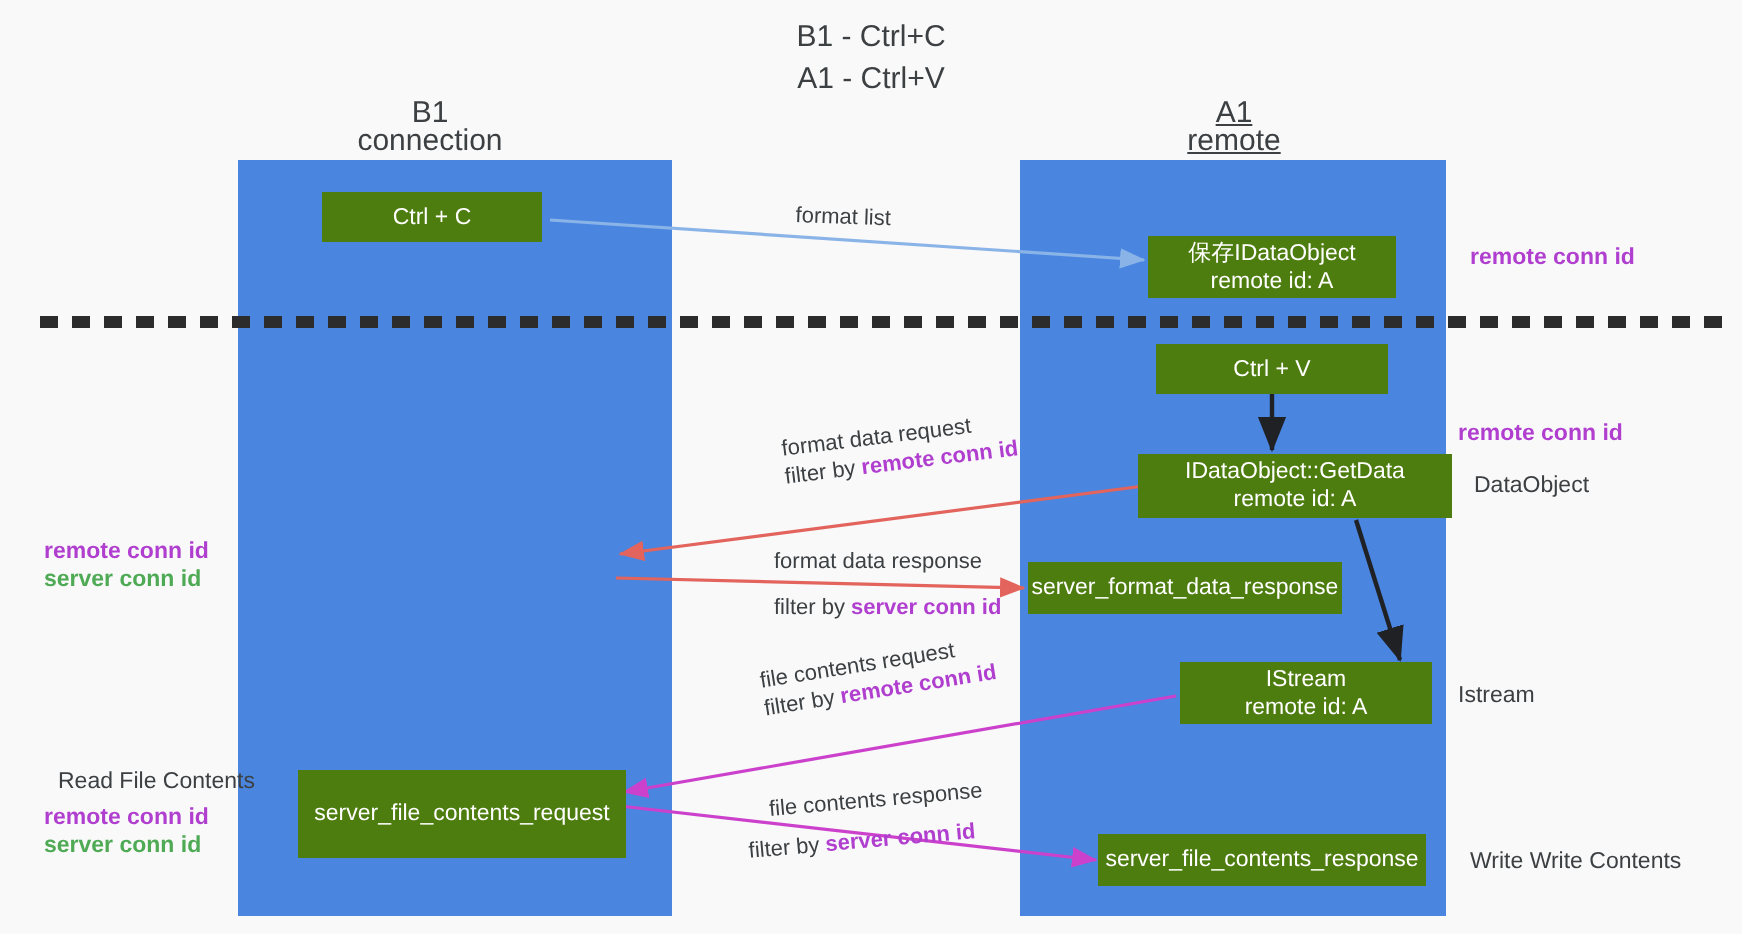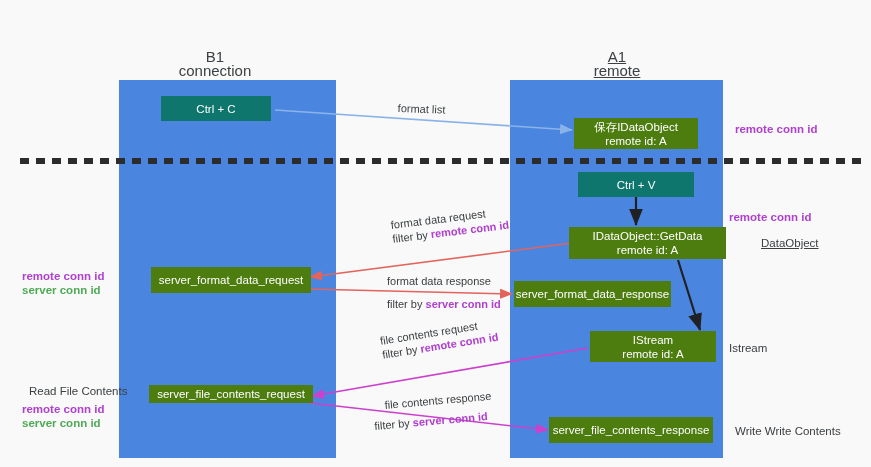--- a/index.html
+++ b/index.html
@@ -46,21 +46,21 @@
     align-items: center;
     justify-content: center;
     text-align: center;
     color: #ffffff;
     font-size: 11.5px;
     line-height: 14px;
     white-space: pre-line;
   }
   .node.orange { background: #fbb košt; }
   .node.orange { background: #4d7c0f; }
-  .node.green  { background: #0f766e; }
+  .node.green  { background: #4d7c0f; }
   .side-label {
     position: absolute;
     font-size: 11.5px;
     line-height: 14px;
     color: #3c4043;
     white-space: pre-line;
   }
   .lbl-purple { color: #b03fd0; font-weight: bold; }
   .lbl-green  { color: #4faa55; font-weight: bold; }
   .lbl-plain  { color: #3c4043; }
@@ -79,20 +79,22 @@
     width: 871px;
     height: 467px;
     pointer-events: none;
   }
 </style>
 </head>
 <body>
 
 <div id="canvas">
 
+  <div class="diagram-title">B1 - Ctrl+C
+A1 - Ctrl+V</div>
 
   <div class="col-title" style="left:155px; top:50px; width:120px;">B1
 connection</div>
   <div class="col-title" style="left:557px; top:50px; width:120px;text-decoration:underline;">A1
 remote</div>
 
   <div class="panel" style="left:119px; top:80px; width:217px; height:378px;"></div>
   <div class="panel" style="left:510px; top:80px; width:213px; height:378px;"></div>
 
   <svg class="overlay">
@@ -131,34 +133,33 @@
   <div class="node green" style="left:161px; top:96px;  width:110px; height:25px;">Ctrl + C</div>
 
   <div class="node orange" style="left:574px; top:118px; width:124px; height:31px;">保存IDataObject
 remote id: A</div>
 
   <div class="node green" style="left:578px; top:172px; width:116px; height:25px;">Ctrl + V</div>
 
   <div class="node orange" style="left:569px; top:227px; width:157px; height:32px;">IDataObject::GetData
 remote id: A</div>
 
-  <div class="node orange" style="left:151px; top:267px; width:160px; height:26px;">server_format_data_request</div>
 
   <div class="node orange" style="left:514px; top:281px; width:157px; height:26px;">server_format_data_response</div>
 
   <div class="node orange" style="left:590px; top:331px; width:126px; height:31px;">IStream
 remote id: A</div>
 
-  <div class="node orange" style="left:149px; top:385px; width:164px; height:18px;">server_file_contents_request</div>
+  <div class="node orange" style="left:149px; top:385px; width:164px; height:44px;">server_file_contents_request</div>
 
   <div class="node orange" style="left:549px; top:417px; width:164px; height:26px;">server_file_contents_response</div>
 
   <div class="side-label lbl-purple" style="left:735px; top:122px;">remote conn id</div>
   <div class="side-label lbl-purple" style="left:729px; top:210px;">remote conn id</div>
-  <div class="side-label lbl-plain" style="left:761px; top:236px;text-decoration:underline;">DataObject</div>
+  <div class="side-label lbl-plain" style="left:737px; top:236px;">DataObject</div>
   <div class="side-label lbl-plain" style="left:729px; top:341px;">Istream</div>
   <div class="side-label lbl-plain" style="left:735px; top:424px;">Write Write Contents</div>
 
   <div class="side-label lbl-purple" style="left:22px; top:269px;">remote conn id</div>
   <div class="side-label lbl-green" style="left:22px; top:283px;">server conn id</div>
 
   <div class="side-label lbl-plain" style="left:29px; top:384px;">Read File Contents</div>
   <div class="side-label lbl-purple" style="left:22px; top:402px;">remote conn id</div>
   <div class="side-label lbl-green" style="left:22px; top:416px;">server conn id</div>
 

